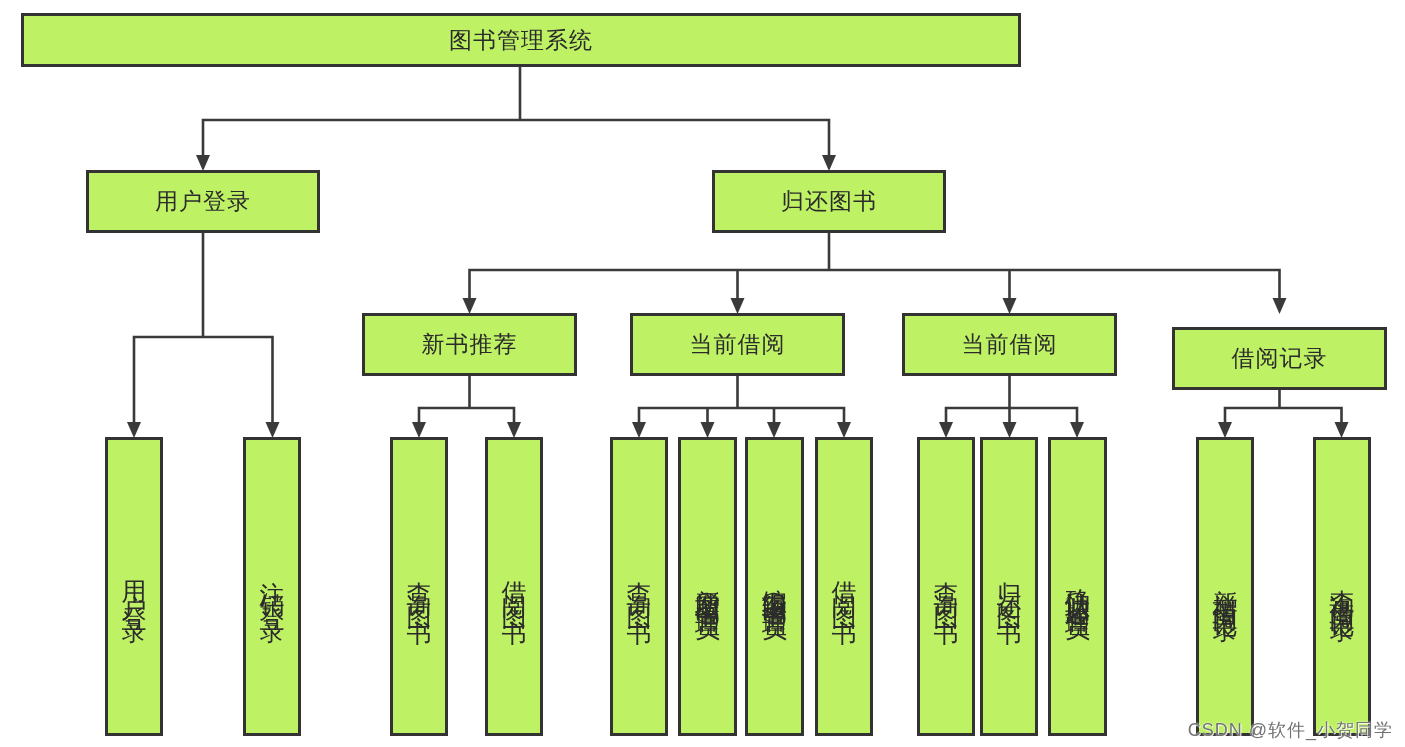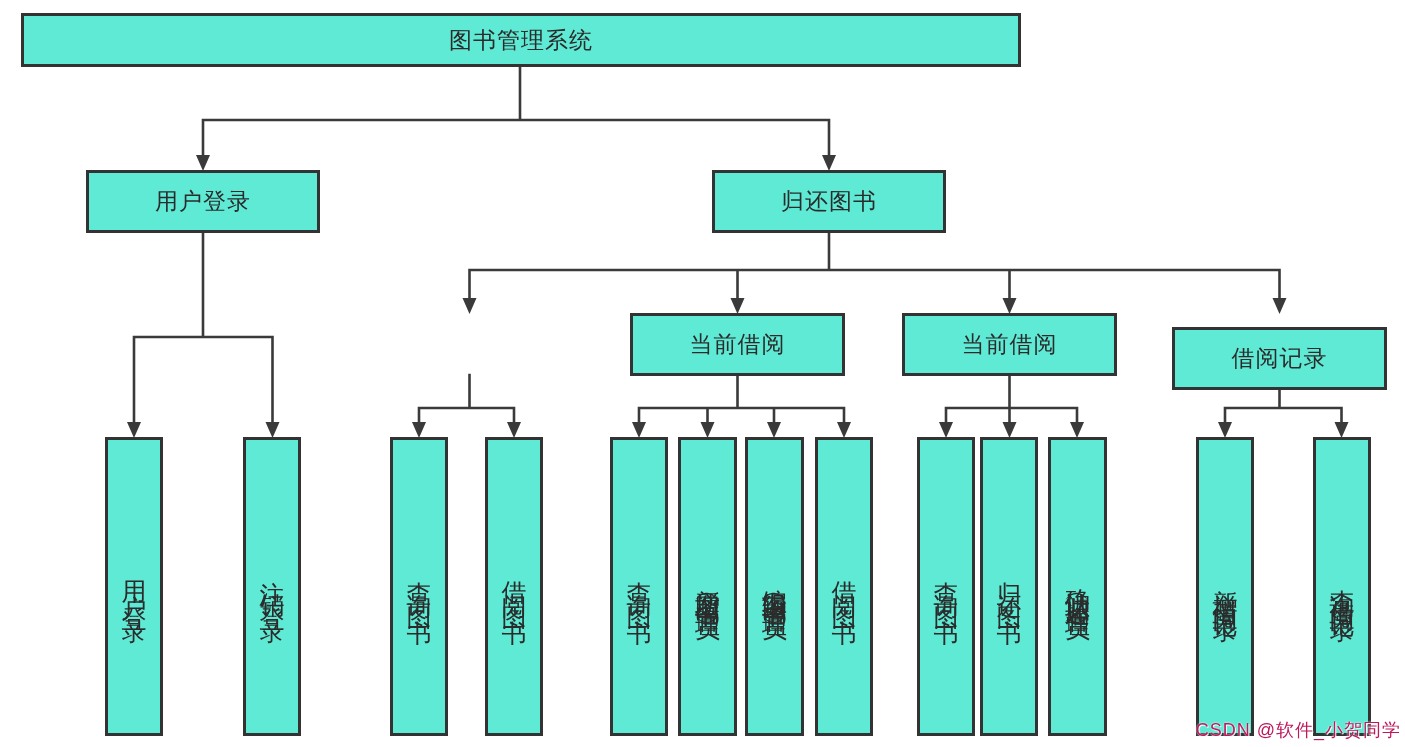--- a/index.html
+++ b/index.html
@@ -6,46 +6,46 @@
   #stage{
     position:relative;
     width:1405px;height:747px;
     background:#ffffff;
     font-family:"Liberation Sans",sans-serif;
     overflow:hidden;
   }
   .box{
     position:absolute;
     border:3px solid #333333;
-    background:#5eead4;
+    background:#bef264;
     box-sizing:border-box;
     display:flex;
     align-items:center;
     justify-content:center;
     color:#2b2b2b;
     z-index:2;
   }
   .box.h{font-size:23px;letter-spacing:1px;}
   .box.v{
     writing-mode:vertical-rl;
     font-size:25px;
     line-height:1;
   }
   .box.v.vs{letter-spacing:13px;}
   .box.v.vm{letter-spacing:6px;}
   .box.v.vl{letter-spacing:4px;}
   .box.v span{display:block;margin-left:0;}
   svg.wires{position:absolute;left:0;top:0;z-index:1;}
   .wm{
     position:absolute;
-    right:4px;
+    right:12px;
     top:718px;
     font-size:18px;
     letter-spacing:1px;
-    color:#be185d;
+    color:#737373;
     text-shadow:0 0 2px #ffffff,1px 1px 0 rgba(255,255,255,.85);
     z-index:5;
     white-space:nowrap;
   }
 </style>
 </head>
 <body>
 
 <div id="stage">
 
@@ -100,20 +100,23 @@
     <span>图书管理系统</span>
   </div>
 
   <div class="box h" style="left:86px;top:170px;width:234px;height:63px">
     <span>用户登录</span>
   </div>
   <div class="box h" style="left:712px;top:170px;width:234px;height:63px">
     <span>归还图书</span>
   </div>
 
+  <div class="box h" style="left:362px;top:313px;width:215px;height:63px">
+    <span>新书推荐</span>
+  </div>
   <div class="box h" style="left:630px;top:313px;width:215px;height:63px">
     <span>当前借阅</span>
   </div>
   <div class="box h" style="left:902px;top:313px;width:215px;height:63px">
     <span>当前借阅</span>
   </div>
   <div class="box h" style="left:1172px;top:327px;width:215px;height:63px">
     <span>借阅记录</span>
   </div>
 

